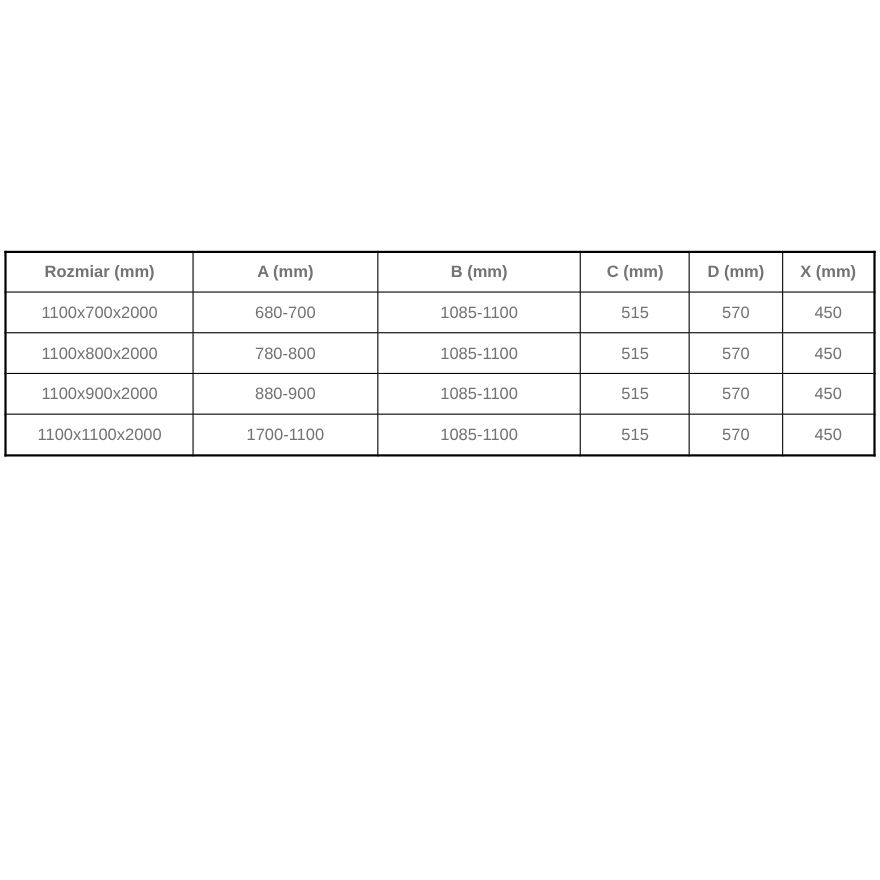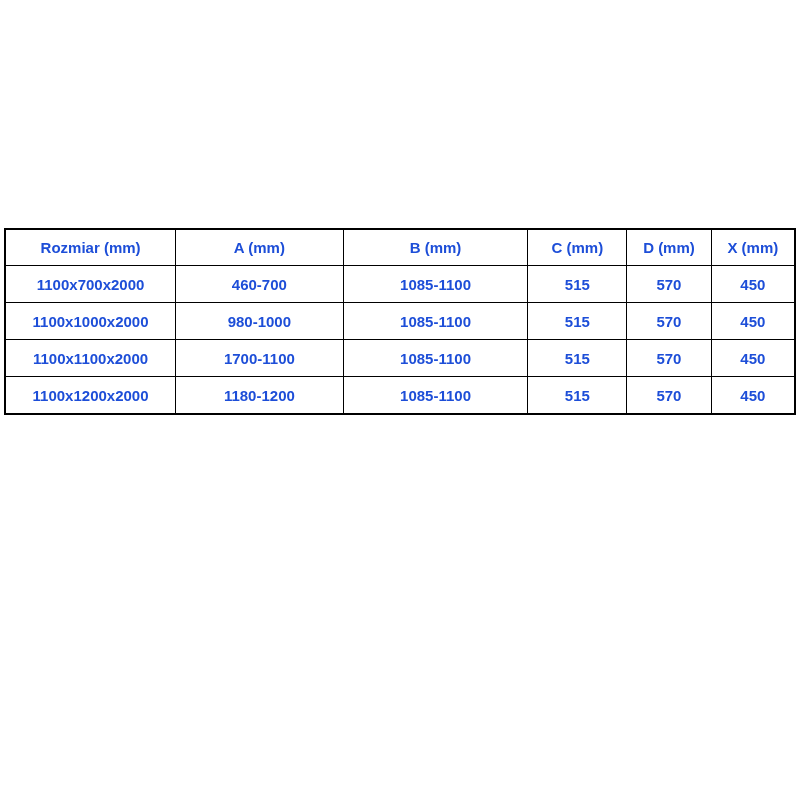--- a/index.html
+++ b/index.html
@@ -39,35 +39,35 @@
     overflow: hidden;
     white-space: nowrap;
   }
   table.spec-table th {
     height: 35px;
     font-weight: bold;
     background: #ffffff;
   }
   table.spec-table td {
     height: 36px;
-    font-weight: bold;
+    font-weight: normal;
     background: #ffffff;
   }
   col.c-rozmiar { width: 21.6%; }
   col.c-a       { width: 21.2%; }
   col.c-b       { width: 23.4%; }
   col.c-c       { width: 12.5%; }
   col.c-d       { width: 10.7%; }
   col.c-x       { width: 10.6%; }
 </style>
 </head>
 <body style="background: rgb(255, 255, 255);">
 
 <div class="sheet">
-  <table class="spec-table" style="border-color: rgb(0, 0, 0); color: #1d4ed8;">
+  <table class="spec-table" style="border-color: rgb(0, 0, 0); color: #737373;">
     <colgroup>
       <col class="c-rozmiar">
       <col class="c-a">
       <col class="c-b">
       <col class="c-c">
       <col class="c-d">
       <col class="c-x">
     </colgroup>
     <thead>
       <tr>
@@ -75,45 +75,45 @@
           <th>A (mm)</th>
           <th>B (mm)</th>
           <th>C (mm)</th>
           <th>D (mm)</th>
           <th>X (mm)</th>
         </tr>
     </thead>
     <tbody>
         <tr>
           <td>1100x700x2000</td>
-          <td>460-700</td>
+          <td>680-700</td>
           <td>1085-1100</td>
           <td>515</td>
           <td>570</td>
           <td>450</td>
         </tr>
         <tr>
-          <td>1100x1000x2000</td>
-          <td>980-1000</td>
+          <td>1100x800x2000</td>
+          <td>780-800</td>
+          <td>1085-1100</td>
+          <td>515</td>
+          <td>570</td>
+          <td>450</td>
+        </tr>
+        <tr>
+          <td>1100x900x2000</td>
+          <td>880-900</td>
           <td>1085-1100</td>
           <td>515</td>
           <td>570</td>
           <td>450</td>
         </tr>
         <tr>
           <td>1100x1100x2000</td>
           <td>1700-1100</td>
           <td>1085-1100</td>
           <td>515</td>
           <td>570</td>
           <td>450</td>
         </tr>
-        <tr>
-          <td>1100x1200x2000</td>
-          <td>1180-1200</td>
-          <td>1085-1100</td>
-          <td>515</td>
-          <td>570</td>
-          <td>450</td>
-        </tr>
       </tbody>
   </table>
 </div>
 
 </body></html>

